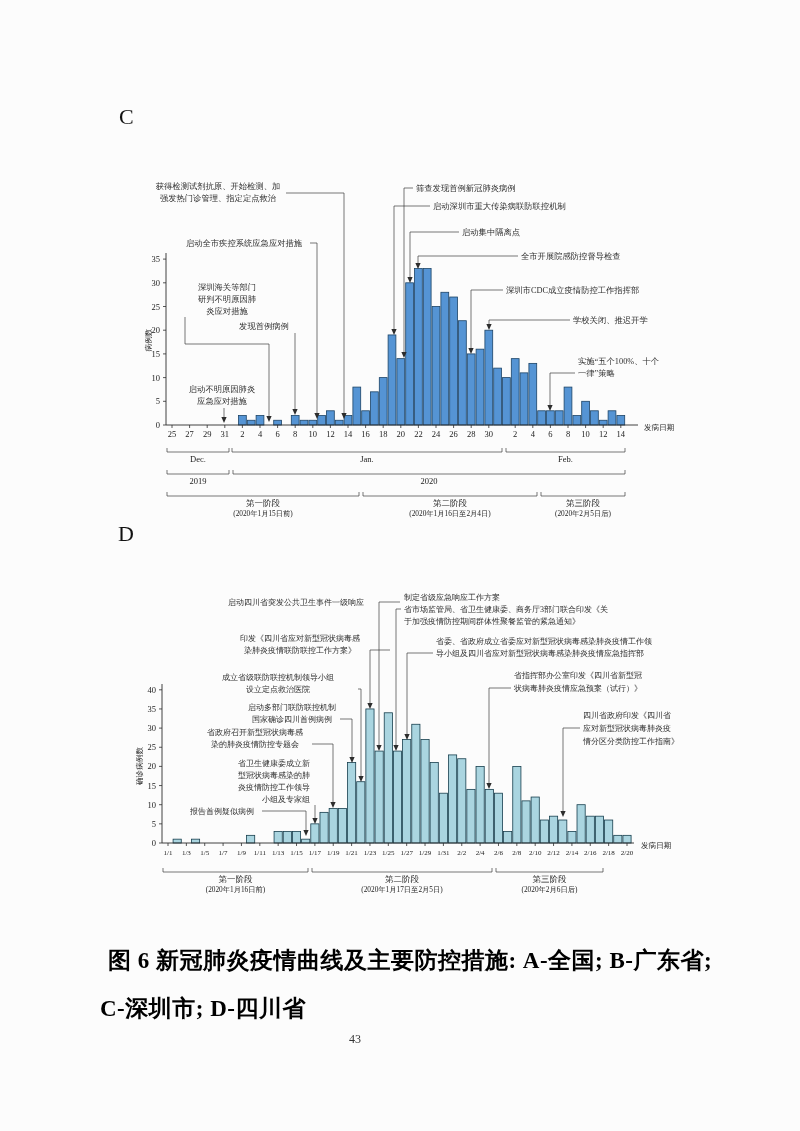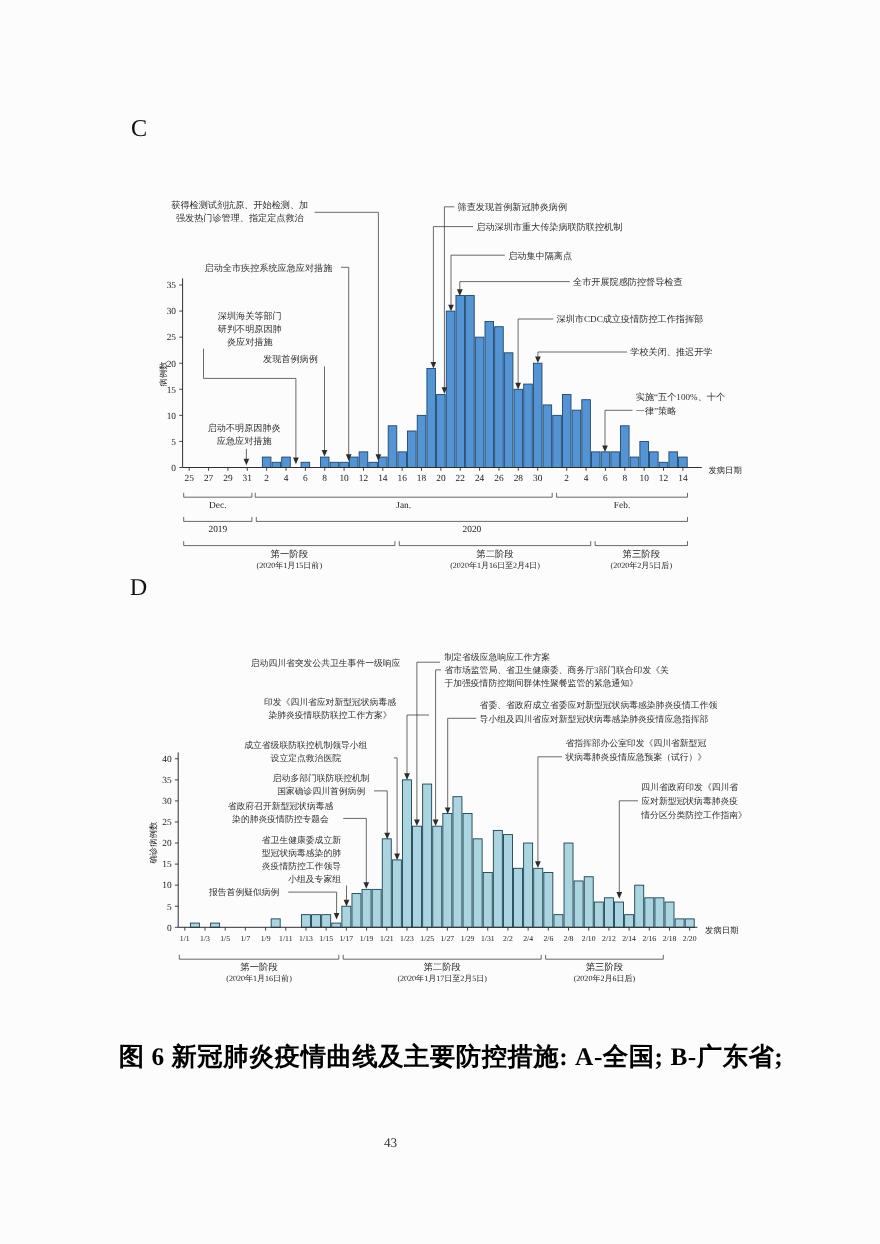--- a/index.html
+++ b/index.html
@@ -381,15 +381,16 @@
         <text x="222" y="814" text-anchor="middle" class="ann" font-size="8"><tspan x="222" y="814">报告首例疑似病例</tspan></text>
         <polyline stroke="#3d3d3d" stroke-width="0.7" fill="none" points="262,811 306,811 306,830"></polyline>
         <line stroke="#3d3d3d" stroke-width="0.7" fill="none" x1="306" y1="830" x2="306" y2="831"></line>
         <polygon fill="#2d2d2d" points="303.4,830 308.6,830 306,836"></polygon>
       </g>
   </svg>
 
   <div class="panel-letter" style="left:118px;top:521px;">D</div>
 
   <div class="caption" style="top:945px;text-align:center;">图 6 新冠肺炎疫情曲线及主要防控措施: A-全国; B-广东省;</div>
+  <div class="caption" style="top:993px;">C-深圳市; D-四川省</div>
 
   <div class="pageno" style="top:1032px;text-align:center;">43</div>
 </div>
 
 </body></html>

